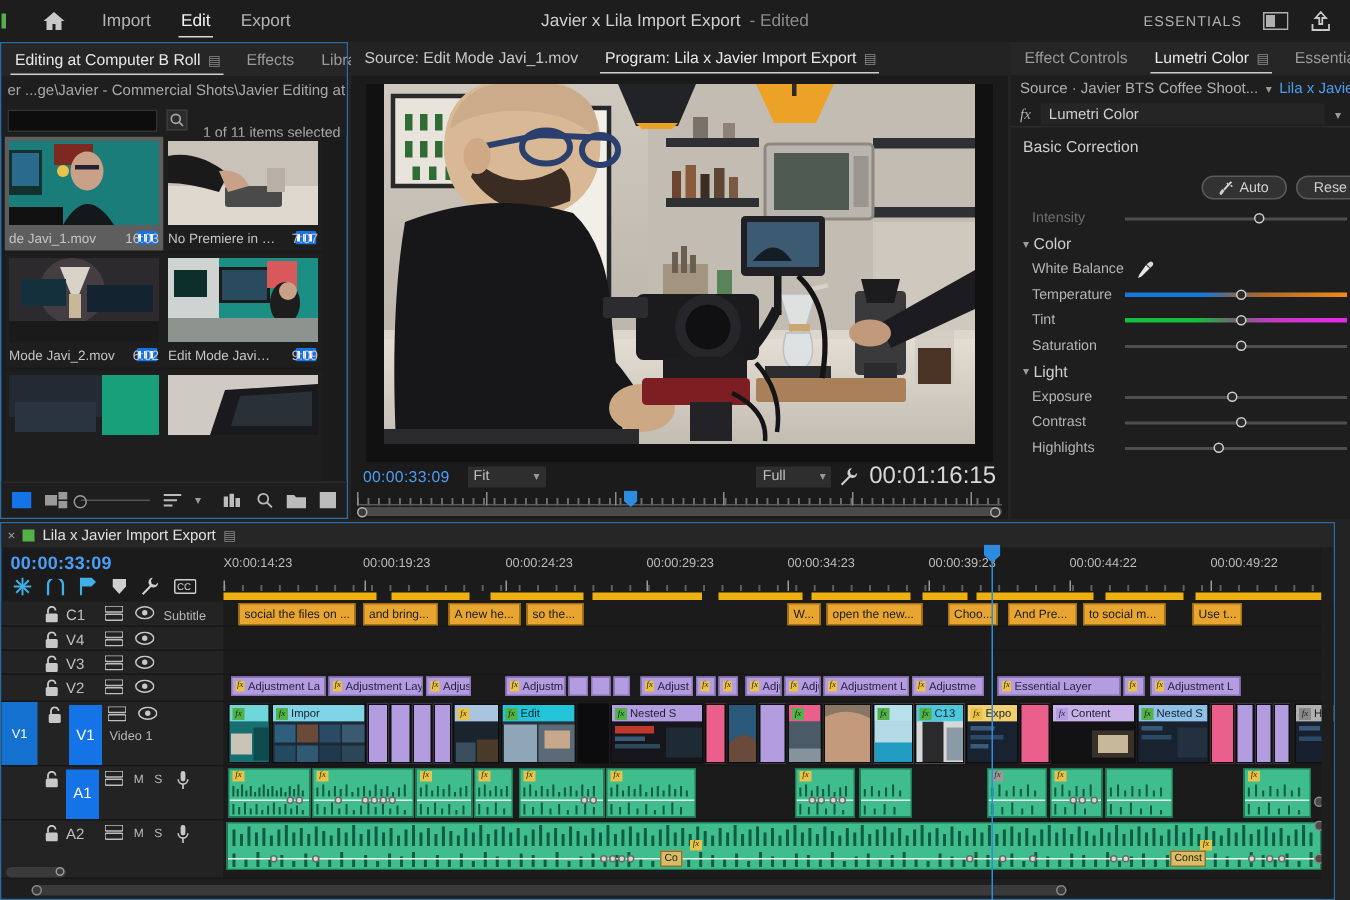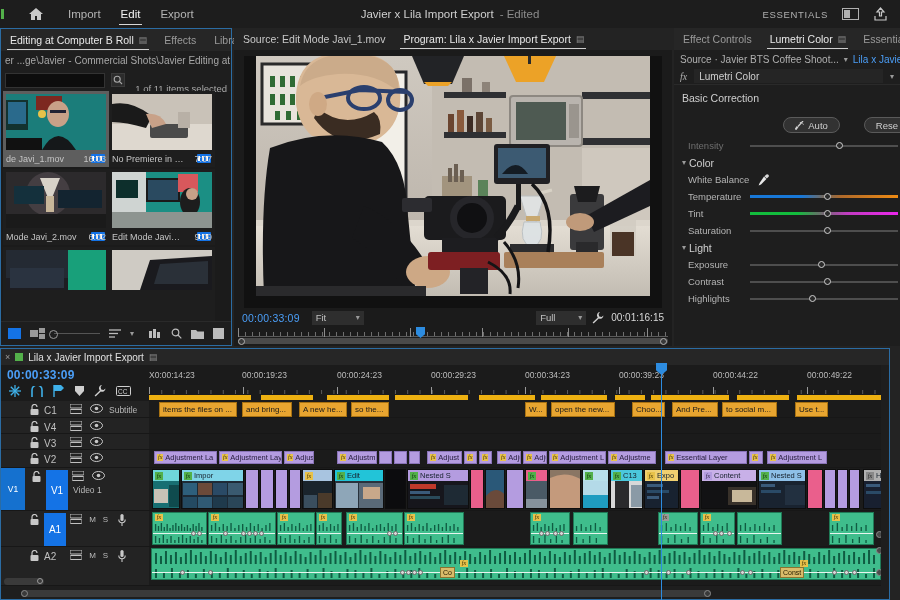--- a/index.html
+++ b/index.html
@@ -121,21 +121,21 @@
   .mon-ctrl-row {
     position: absolute; left: 0; top: 281px; width: 438px; height: 17px;
     display: flex; align-items: center; font-size: 10px;
   }
   .tc-blue { color: #4b9ef7; font-size: 10.5px; margin-left: 8px; letter-spacing: 0.2px; }
   .fitbox {
     margin-left: 12px; width: 52px; height: 14px; background: #2e2e2e;
     display: flex; align-items: center; justify-content: space-between;
     font-size: 9.5px; color: #c0c0c0; padding: 0 4px;
   }
-  .tc-white { color: #d8d8d8; font-size: 10px; }
+  .tc-white { color: #d8d8d8; font-size: 16px; }
   .mon-scrub {
     position: absolute; left: 4px; top: 300px; width: 430px; height: 17px;
   }
   .ticks {
     position: absolute; left: 0; top: 0; width: 430px; height: 9px;
     background-image: repeating-linear-gradient(90deg,#6e6e6e 0 1px,transparent 1px 7px);
     background-size: 7px 5px; background-repeat: repeat-x; background-position: 0 4px;
     border-bottom: 1px solid #5a5a5a;
   }
   .ticks .big {
@@ -185,21 +185,21 @@
   .lum-row .track {
     position: relative; flex: 1; height: 2px; background: #4e4e4e; margin-right: 2px;
   }
   .lum-row .track.temp { background: linear-gradient(90deg,#1878d8 0%,#1878d8 35%,#6b6b6b 48%,#b06a2a 62%,#ef8b13 100%); height: 3px;}
   .lum-row .track.tint { background: linear-gradient(90deg,#13bd3d 0%,#13bd3d 32%,#6b6b6b 48%,#c23bc2 66%,#ea27ea 100%); height: 3px;}
   .lum-row .track i {
     position: absolute; top: 50%; width: 7px; height: 7px; margin-top: -3.5px;
     border: 1px solid #cfcfcf; border-radius: 50%; background: #2a2a2a;
   }
   .lum-toggle { color: #9a9a9a; font-size: 8px; margin-left: -8px; margin-right: 3px; }
-  .lum-btnrow { display: flex; gap: 24px; justify-content: flex-end; padding: 8px 4px 4px 0; }
+  .lum-btnrow { display: flex; gap: 6px; justify-content: flex-end; padding: 8px 4px 4px 0; }
   .lum-btn {
     height: 16px; border: 1px solid #5a5a5a; border-radius: 8px; background: #323232;
     font-size: 9.5px; color: #d0d0d0; display: flex; align-items: center; gap: 4px;
     padding: 0 11px;
   }
   .lut-row { display: flex; align-items: center; padding-left: 14px; gap: 6px; }
   .lut-row .lbl { font-size: 9.5px; color: #b4b4b4; }
   .lut-val {
     flex: 1; height: 15px; background: #2b2b2b; font-size: 10px; color: #dcdcdc;
     display: flex; align-items: center; padding-left: 5px; margin-right: 3px;
@@ -1021,21 +1021,21 @@
           </span>
           <span class="eye-ico">
             <svg width="13" height="9" viewBox="0 0 13 9">
                 <ellipse cx="6.5" cy="4.5" rx="6" ry="4" fill="none" stroke="#c8c8c8"></ellipse>
                 <circle cx="6.5" cy="4.5" r="1.8" fill="#c8c8c8"></circle>
               </svg>
           </span>
           <span class="hlabel">Subtitle</span>
         </div>
         <div class="body">
-          <div class="clip sub-clip" style="left:10px;width:78px">items the files on ...</div>
+          <div class="clip sub-clip" style="left:10px;width:78px">social the files on ...</div>
           <div class="clip sub-clip" style="left:93px;width:50px">and bring...</div>
           <div class="clip sub-clip" style="left:150px;width:48px">A new he...</div>
           <div class="clip sub-clip" style="left:202px;width:38px">so the...</div>
           <div class="clip sub-clip" style="left:376px;width:22px">W...</div>
           <div class="clip sub-clip" style="left:402px;width:64px">open the new...</div>
           <div class="clip sub-clip" style="left:483px;width:33px">Choo...</div>
           <div class="clip sub-clip" style="left:523px;width:46px">And Pre...</div>
           <div class="clip sub-clip" style="left:573px;width:55px">to social m...</div>
           <div class="clip sub-clip" style="left:646px;width:33px">Use t...</div>
         </div>

